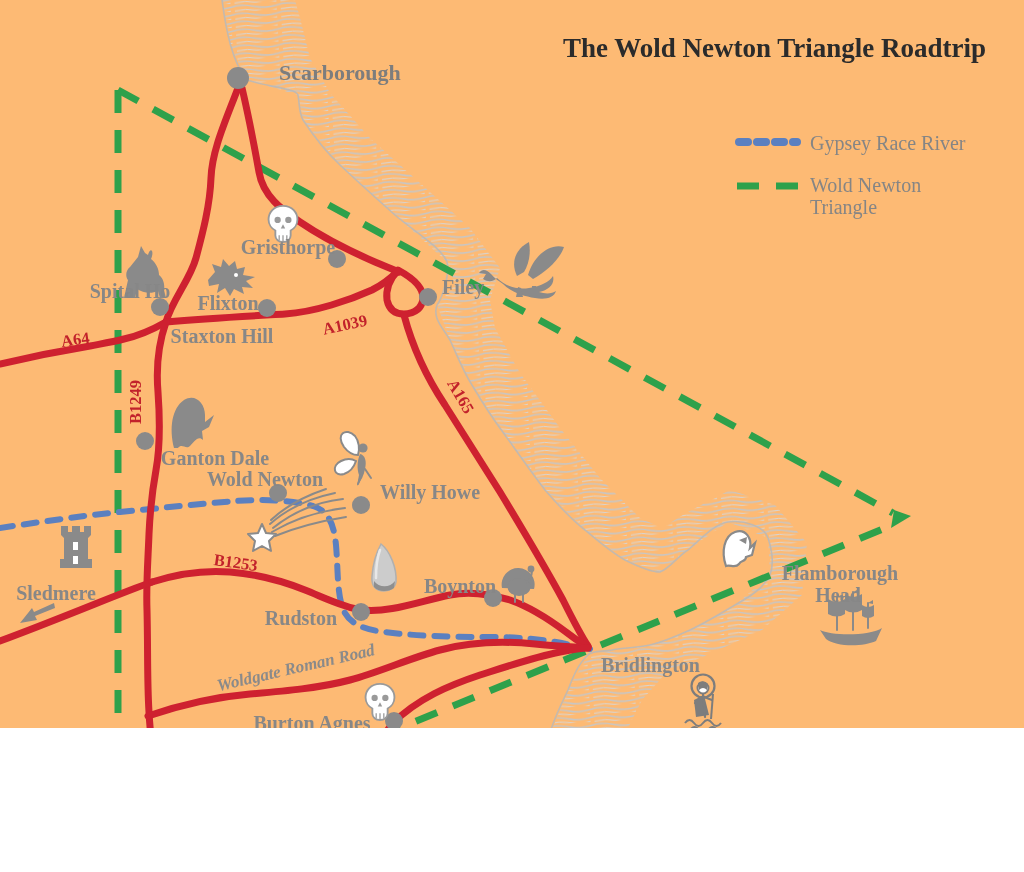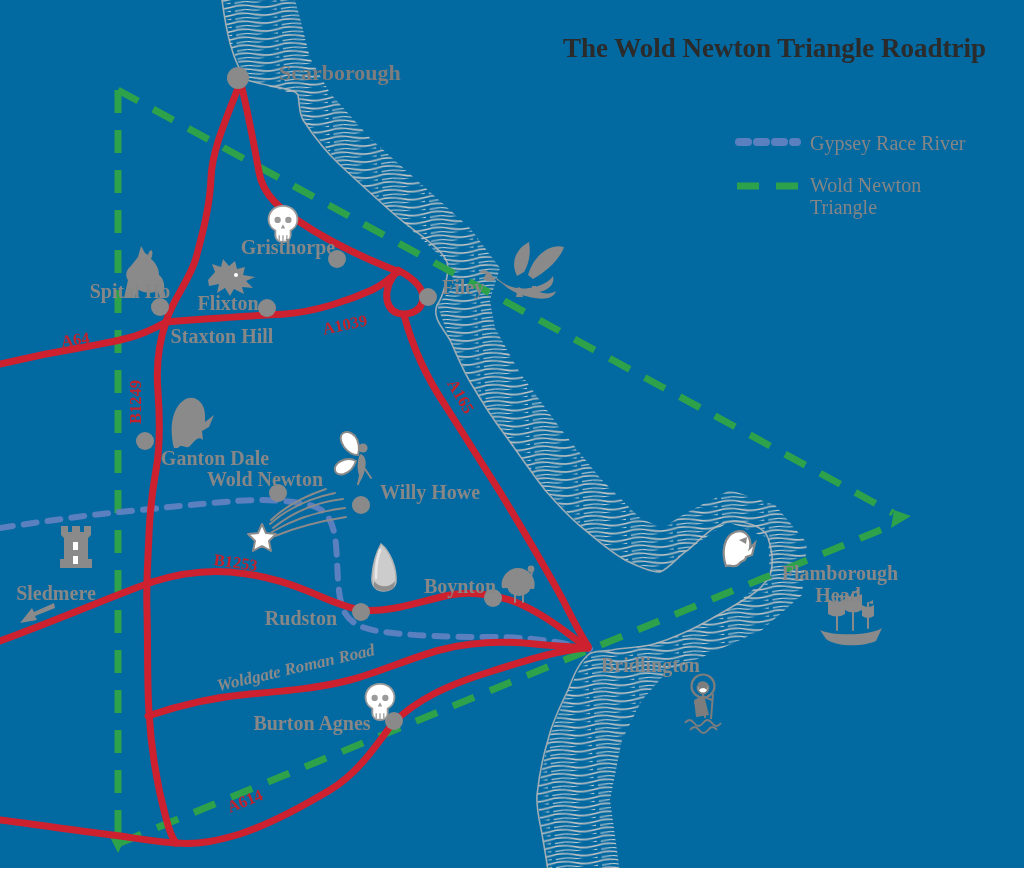--- a/index.html
+++ b/index.html
@@ -1,17 +1,17 @@
 <!DOCTYPE html>
 <html><head>
 <meta charset="utf-8">
 <style>
   html,body{margin:0;padding:0;background:#ffffff;}
   .map-wrap{
-    width:1024px;height:868px;position:relative;overflow:hidden;background:#0369a1;
+    width:1024px;height:728px;position:relative;overflow:hidden;background:#fdba74;
     font-family:"Liberation Serif","DejaVu Serif",serif;
   }
   svg{display:block;}
   text{user-select:none;}
   .title{font-size:27px;font-weight:bold;fill:#2b2b2b;}
   .place{font-size:20px;font-weight:bold;fill:#878787;}
   .place-lg{font-size:22px;font-weight:bold;fill:#7d7d7d;}
   .roadlbl{font-size:16.5px;font-weight:bold;fill:#c2222b;}
   .woldgate-lbl{font-size:17px;font-weight:bold;font-style:italic;fill:#8a8a8a;}
   .legend-lbl{font-size:20px;fill:#858585;}

